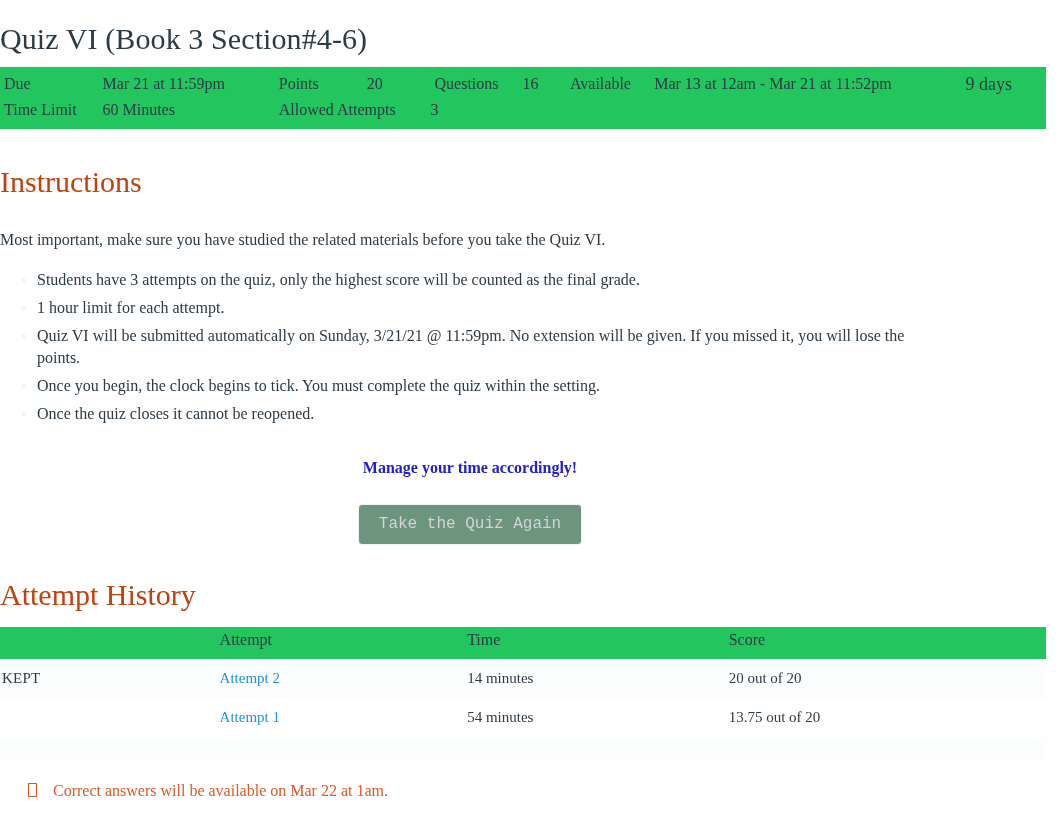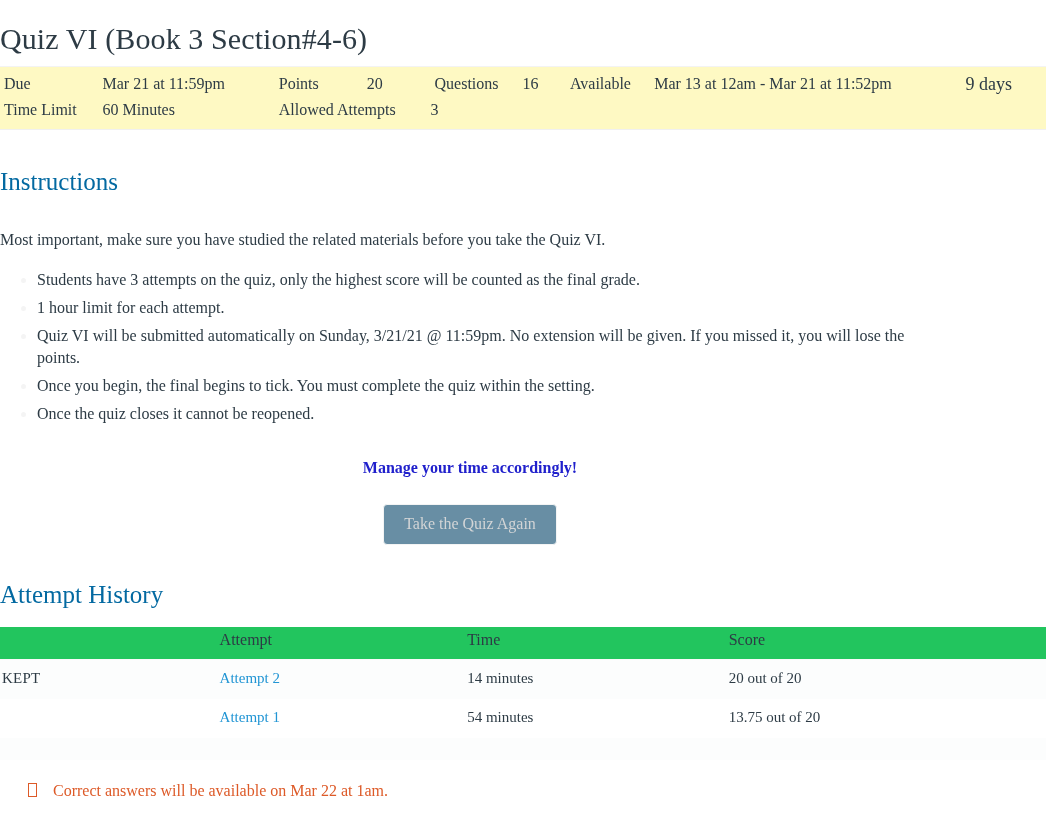--- a/index.html
+++ b/index.html
@@ -30,21 +30,21 @@
     color: #2d3b45;
     margin: 0;
     padding: 20px 0 8px 0;
     line-height: 38px;
     letter-spacing: 0.1px;
   }
 
   
   .quiz-header-band {
     width: 1046px;
-    background: #fef9c3;
+    background: #22c55e;
     border-top: 1px solid #f3f3f3;
     border-bottom: 1px solid #f0f0f0;
     padding: 0;
     box-sizing: border-box;
   }
   .detail-table {
     border-collapse: collapse;
     width: 100%;
     font-size: 16px;
     line-height: 26px;
@@ -60,23 +60,23 @@
   td.val { padding-right: 20px; }
   .r1 td { padding-top: 4px; }
   .r2 td { padding-bottom: 6px; }
   .days-note {
     font-size: 18px;
     color: #3b444b;
   }
 
   
   .section-heading {
-    font-size: 25px;
+    font-size: 30px;
     font-weight: normal;
-    color: #0369a1;
+    color: #c2410c;
     margin: 0;
     padding: 36px 0 0 0;
     line-height: 32px;
   }
 
   
   .instructions-body {
     font-size: 16px;
     line-height: 24px;
     color: #2d3b45;
@@ -115,26 +115,26 @@
     line-height: 20px;
   }
 
   
   .button-wrap {
     text-align: center;
     padding: 26px 0 0 0;
   }
   .take-quiz-btn {
     display: inline-block;
-    font-family: Liberation Serif, serif;
+    font-family: Liberation Mono, monospace;
     font-size: 16px;
     line-height: 20px;
     padding: 9px 20px 10px 20px;
     color: #b9bcbe;
-    background: #0c4a6e;
+    background: #14532d;
     border: 1px solid #eceeee;
     border-radius: 4px;
     cursor: pointer;
     opacity: 0.62;
     filter: blur(0.7px);
     box-shadow: 0 0 6px 4px rgba(255,255,255,0.55);
   }
 
   
   .attempt-heading { padding-top: 34px; }
@@ -251,21 +251,21 @@
       <li>
         <span>Students have 3 attempts on the quiz, only the highest score will be counted as the final grade.</span>
       </li>
       <li class="tight">
         <span>1 hour limit for each attempt.</span>
       </li>
       <li class="tight">
         <span>Quiz VI will be submitted automatically on Sunday, 3/21/21 @ 11:59pm. No extension will be given. If you missed it, you will lose the points.</span>
       </li>
       <li>
-        <span>Once you begin, the final begins to tick. You must complete the quiz within the setting.</span>
+        <span>Once you begin, the clock begins to tick. You must complete the quiz within the setting.</span>
       </li>
       <li class="tight">
         <span>Once the quiz closes it cannot be reopened.</span>
       </li>
     </ul>
 
     <p class="manage-time">Manage your time accordingly!</p>
   </div>
 
   <div class="button-wrap">

